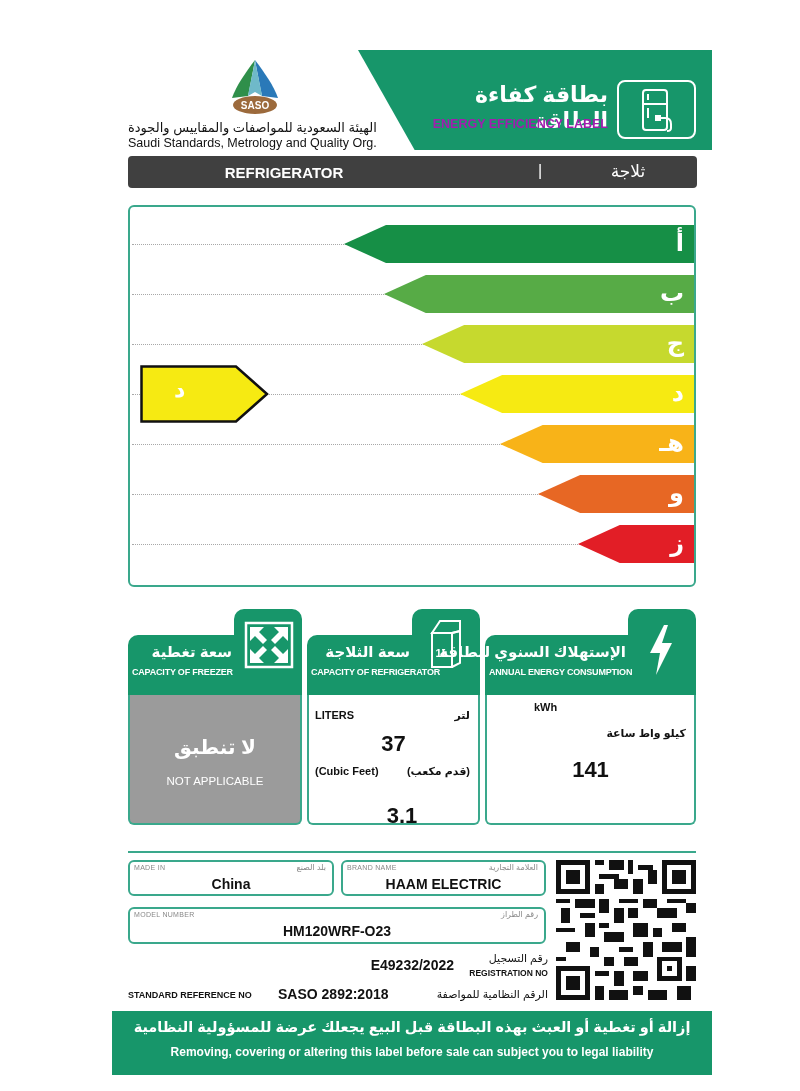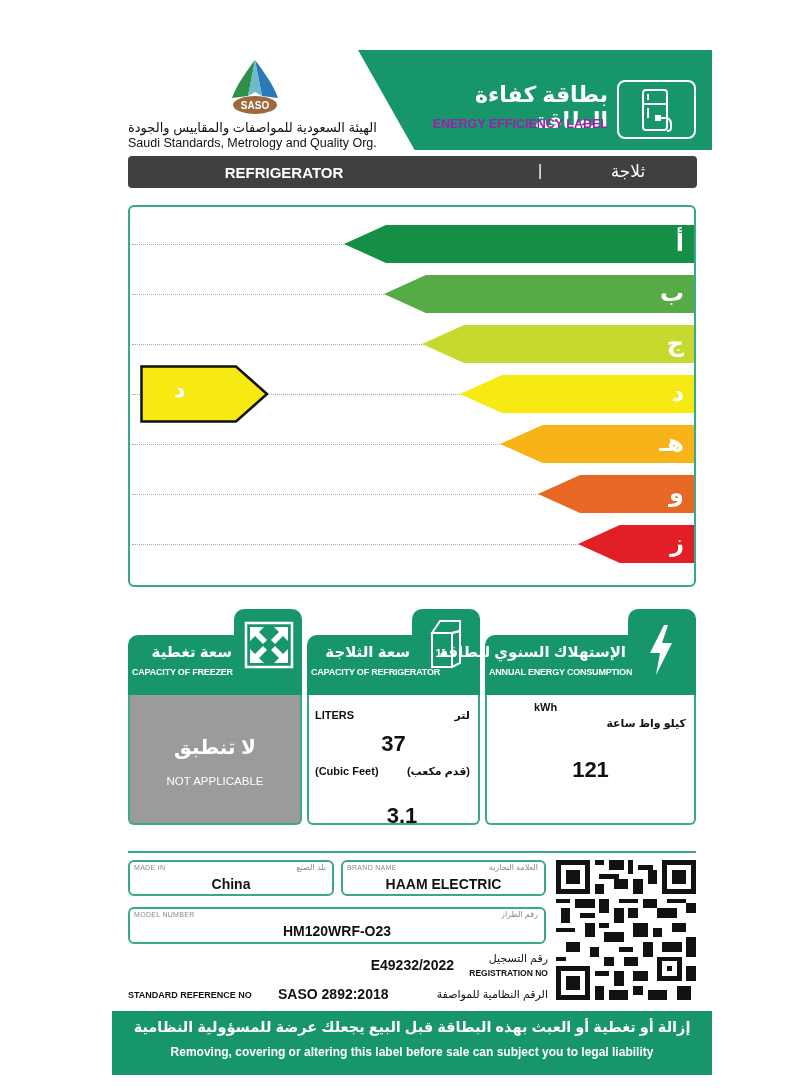--- a/index.html
+++ b/index.html
@@ -196,22 +196,22 @@
 <div class="card" style="left:485px; width:211px;">
   <div class="card-tab"></div>
   <div class="card-head"></div>
   <svg class="card-icon" width="30" height="54" viewBox="0 0 30 54" style="right:20px; top:14px;">
     <polygon points="18,2 4,30 14,30 10,52 26,20 16,20 22,2" fill="#fff"></polygon>
   </svg>
   <div class="card-ar">الإستهلاك السنوي للطاقة</div>
   <div class="card-en">ANNUAL ENERGY CONSUMPTION</div>
   <div class="card-body">
     <span class="unit-l" style="top:6px;padding-left:41px;">kWh</span>
-    <span class="unit-r" style="top:22px;">كيلو واط ساعة</span>
-    <div class="big-val" style="top:62px;">121</div>
+    <span class="unit-r" style="top:32px;">كيلو واط ساعة</span>
+    <div class="big-val" style="top:62px;">141</div>
   </div>
 </div>
 
 <div class="abs hr-green"></div>
 
 <div class="field" style="left:128px; top:860px; width:206px; height:36px;">
   <span class="lab-en">MADE IN</span>
   <span class="lab-ar">بلد الصنع</span>
   <div class="val">China</div>
 </div>

